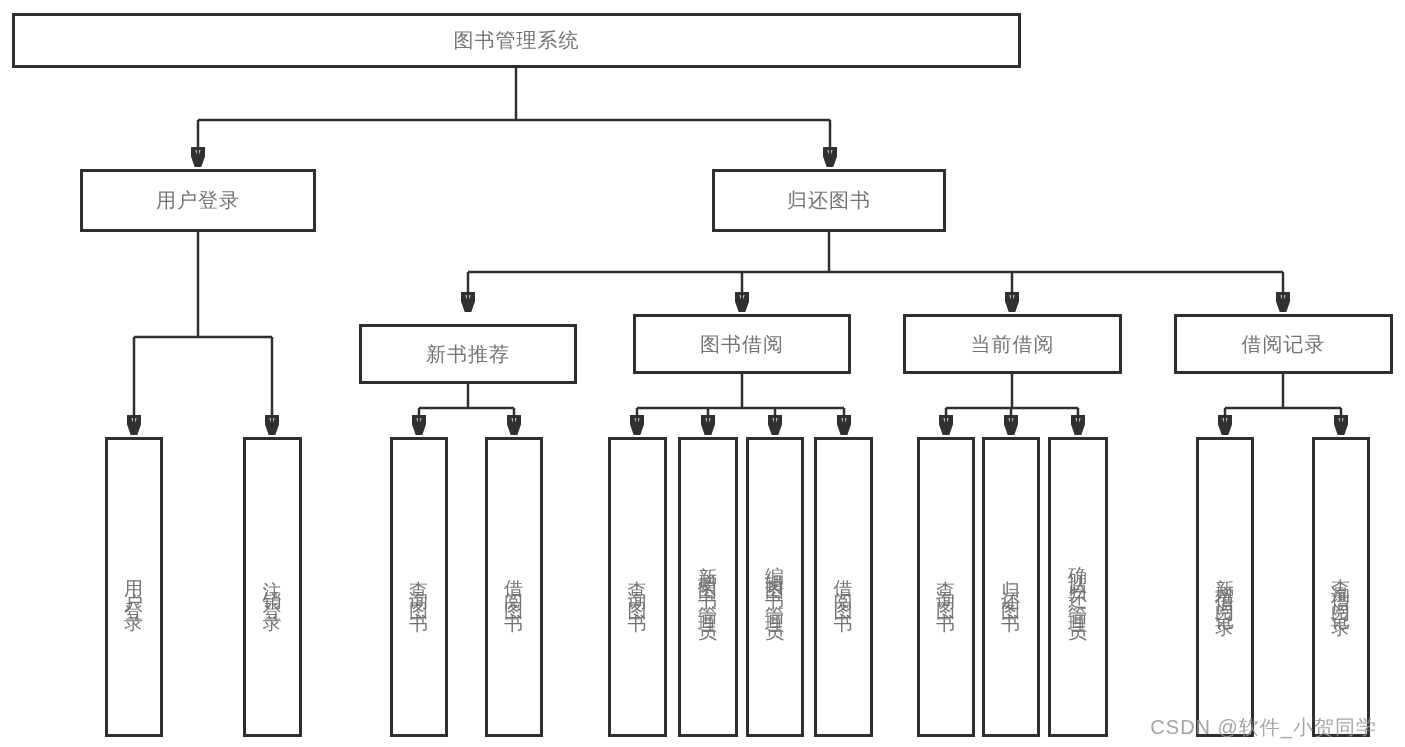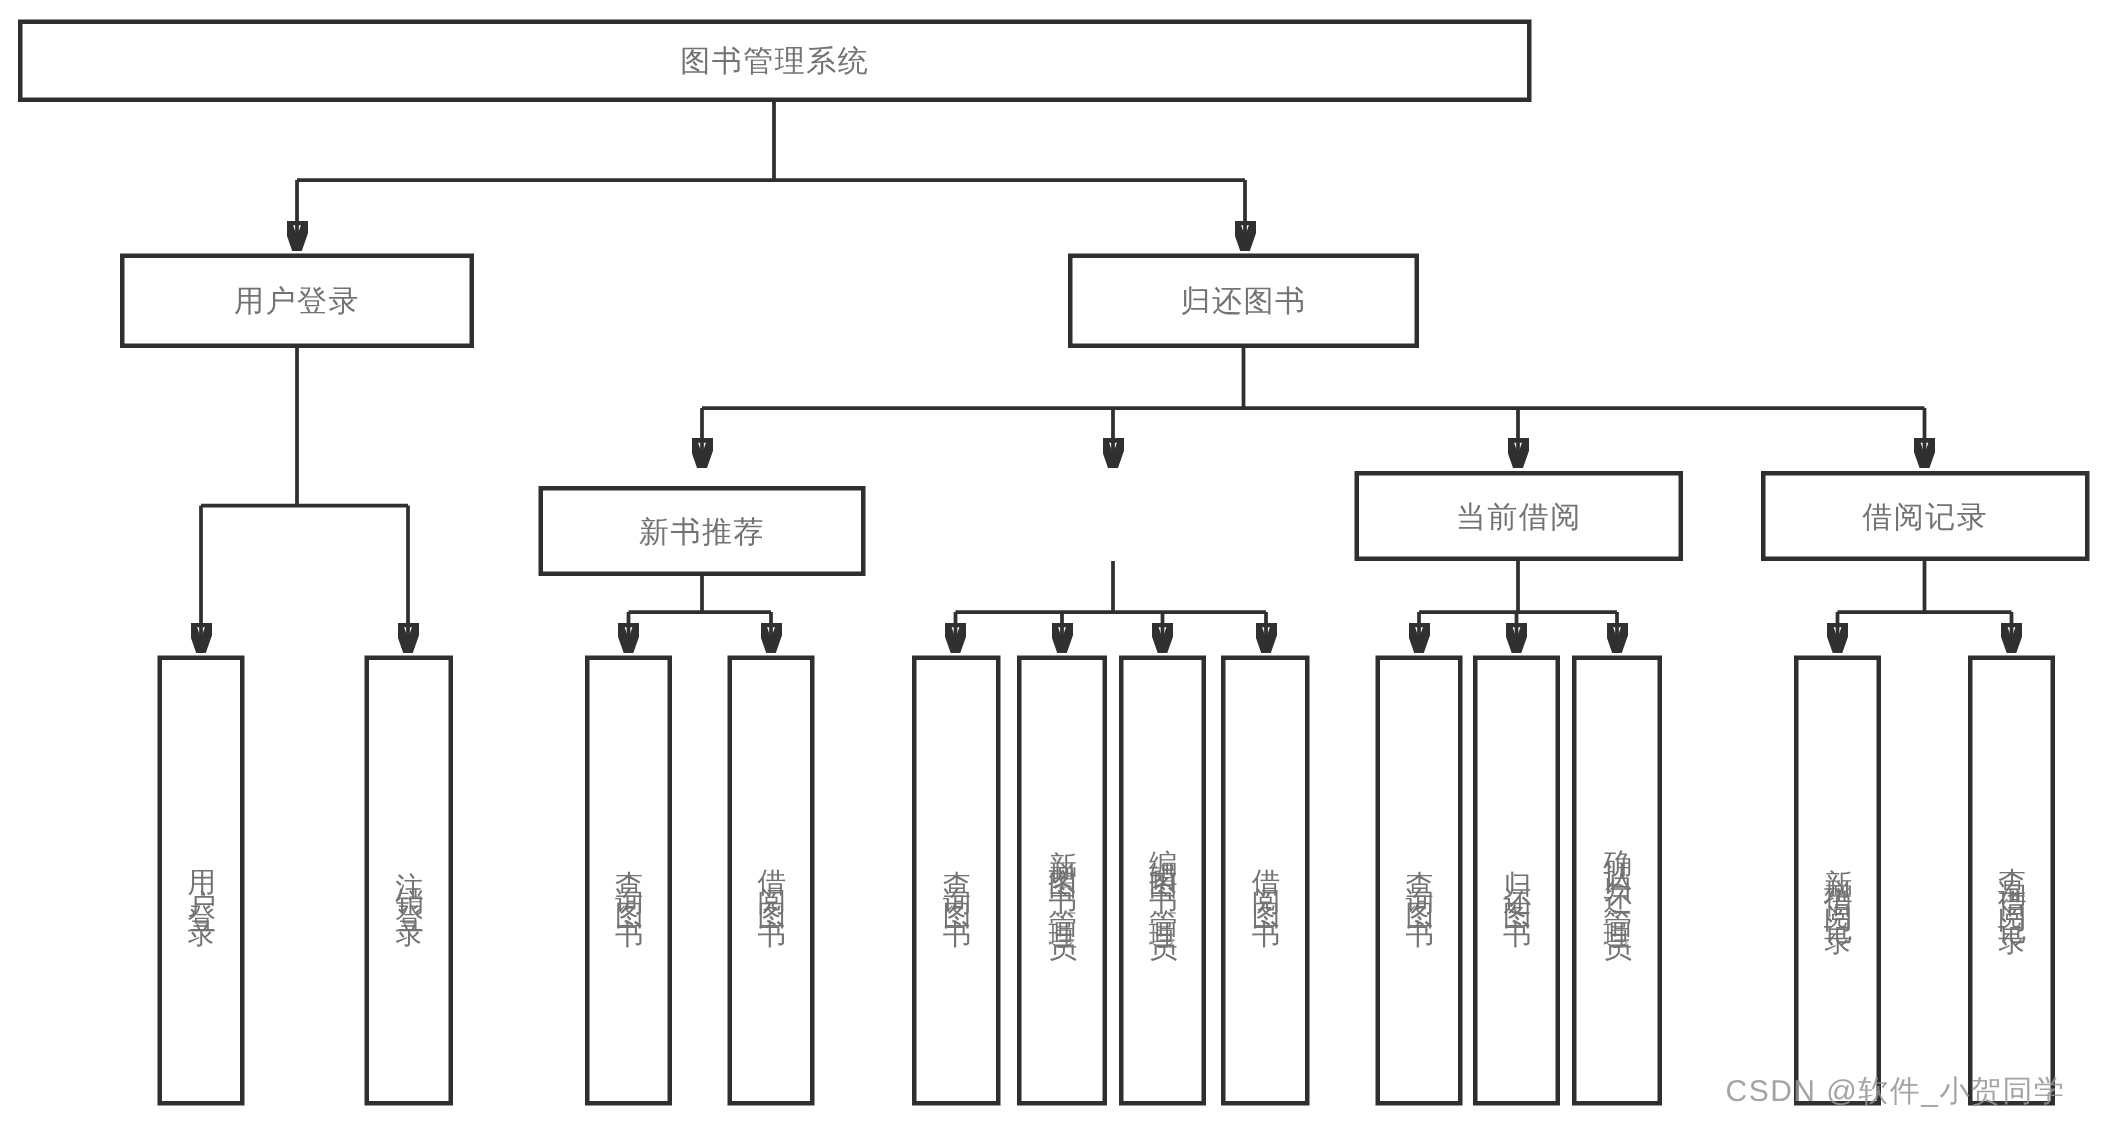--- a/index.html
+++ b/index.html
@@ -87,20 +87,21 @@
     <line x1="1225" y1="408" x2="1225" y2="435" marker-end="url(#arrow)"></line>
     <line x1="1341" y1="408" x2="1341" y2="435" marker-end="url(#arrow)"></line>
   </svg>
 
   <div class="node hbox" style="left:12px;top:13px;width:1009px;height:55px;">图书管理系统</div>
 
   <div class="node hbox" style="left:80px;top:169px;width:236px;height:63px;">用户登录</div>
   <div class="node hbox" style="left:712px;top:169px;width:234px;height:63px;">归还图书</div>
 
   <div class="node hbox" style="left:359px;top:324px;width:218px;height:60px;">新书推荐</div>
+  <div class="node hbox" style="left:633px;top:314px;width:218px;height:60px;">图书借阅</div>
   <div class="node hbox" style="left:903px;top:314px;width:219px;height:60px;font-family:Liberation Mono, monospace;">当前借阅</div>
   <div class="node hbox" style="left:1174px;top:314px;width:219px;height:60px;">借阅记录</div>
 
   <div class="node vbox" style="left:105px;top:437px;width:58px;height:300px;">用户登录</div>
   <div class="node vbox" style="left:243px;top:437px;width:59px;height:300px;">注销登录</div>
 
   <div class="node vbox" style="left:390px;top:437px;width:58px;height:300px;">查询图书</div>
   <div class="node vbox" style="left:485px;top:437px;width:58px;height:300px;">借阅图书</div>
 
   <div class="node vbox" style="left:608px;top:437px;width:59px;height:300px;">查询图书</div>

